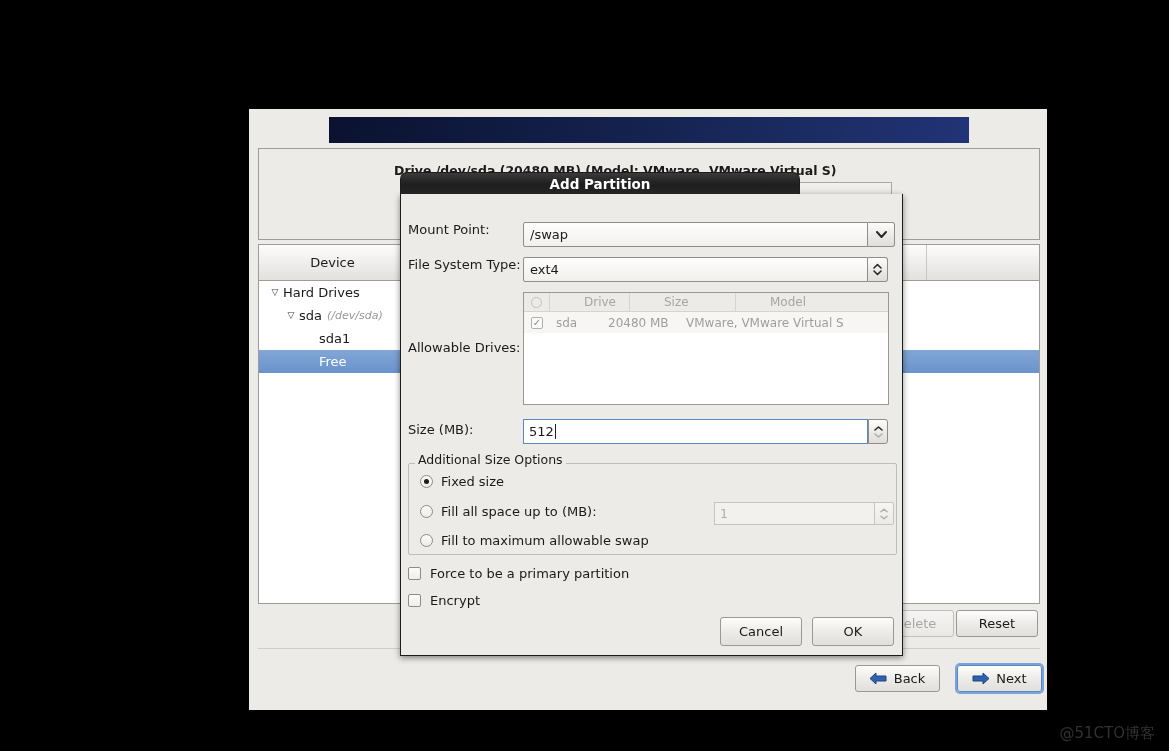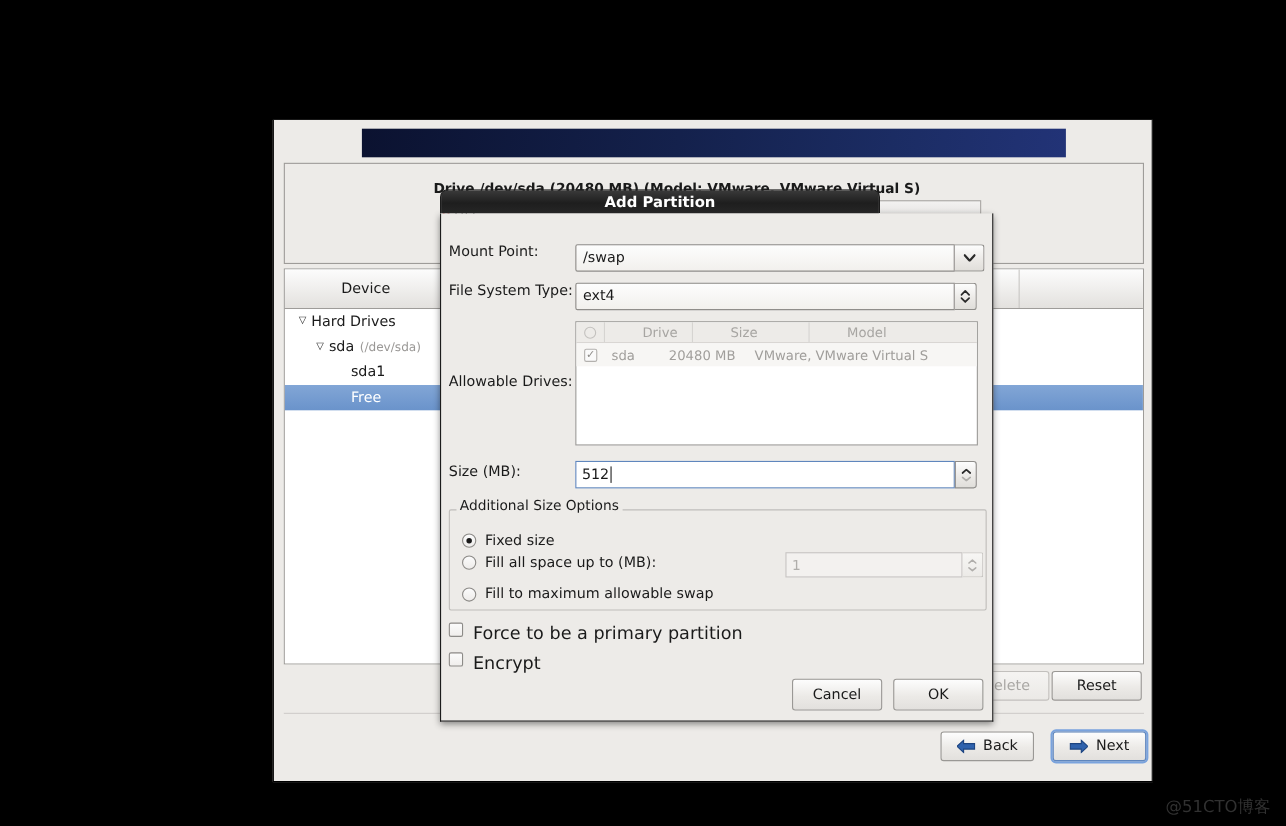--- a/index.html
+++ b/index.html
@@ -76,21 +76,21 @@
     font-size: 13px; color: #1a1a1a; padding-left: 8px;
   }
   .trow.sel {
     background: linear-gradient(#82a6d6, #6a93cb);
     color: #fff;
   }
   .twisty {
     display: inline-block; width: 16px; text-align: center;
     font-size: 9px; color: #333; line-height: 1;
   }
-  .devpath { color: #9a9896; font-size: 11px; margin-left: 5px; }
+  .devpath { color: #9a9896; font-size: 11px; margin-left: 5px; font-style: italic; }
 
   
   #inst-sep {
     position: absolute; left: 9px; top: 539px; width: 782px; height: 1px; background: #cfcdca;
   }
   .btn {
     font-family: "DejaVu Sans", "Liberation Sans", sans-serif;
     font-size: 13px; color: #1a1a1a;
     background: linear-gradient(#fdfdfd, #eceae7 55%, #e2e0dd);
     border: 1px solid #9a9895; border-radius: 3px;
@@ -185,21 +185,21 @@
     position: absolute; left: 14px; top: 258px;
     background: #edebe8; padding: 0 3px; font-size: 12.5px; color: #1a1a1a;
   }
   .radio-row { position: absolute; display: flex; align-items: center; gap: 8px; font-size: 13px; color: #1a1a1a; }
   .radio {
     width: 13px; height: 13px; border-radius: 50%;
     border: 1px solid #8d8b88; background: linear-gradient(#fbfbfb, #eeecea);
     display: inline-flex; align-items: center; justify-content: center; flex: none;
   }
   .radio .dot { width: 5px; height: 5px; border-radius: 50%; background: #1a1a1a; }
-  .cb-row { position: absolute; display: flex; align-items: flex-start; gap: 9px; font-size: 16px; color: #1a1a1a; }
+  .cb-row { position: absolute; display: flex; align-items: center; gap: 9px; font-size: 13px; color: #1a1a1a; }
   .checkbox {
     width: 13px; height: 13px; border: 1px solid #8d8b88; border-radius: 2px;
     background: linear-gradient(#fbfbfb, #f0eeec); flex: none;
   }
   #fill-input {
     position: absolute; left: 305px; top: 38px; width: 161px; height: 23px;
     background: #f3f1ef; border: 1px solid #c6c4c1;
     display: flex; align-items: center; font-size: 12.5px; color: #b0aeab; padding: 0 5px;
   }
   #fill-spin {
@@ -350,21 +350,21 @@
     <div id="size-spin" class="spin-btn" style="border-left:1px solid #8f8d8a;">
       <svg width="9" height="5" viewBox="0 0 9 5">
           <path d="M1 4 L4.5 1 L8 4" fill="none" stroke="#2a2a2a" stroke-width="1.6" stroke-linecap="round" stroke-linejoin="round"></path>
         </svg>
       <svg width="9" height="5" viewBox="0 0 9 5">
           <path d="M1 1 L4.5 4 L8 1" fill="none" stroke="#b0aeab" stroke-width="1.6" stroke-linecap="round" stroke-linejoin="round"></path>
         </svg>
     </div>
 
     <div id="group">
-      <div class="radio-row" style="left:11px; top:20px;">
+      <div class="radio-row" style="left:11px; top:10px;">
         <span class="radio">
             <span class="dot"></span>
           </span>
         <span>Fixed size</span>
       </div>
       <div class="radio-row" style="left:11px; top:40px;">
         <span class="radio"></span>
         <span>Fill all space up to (MB):</span>
       </div>
       <div id="fill-input">1</div>

